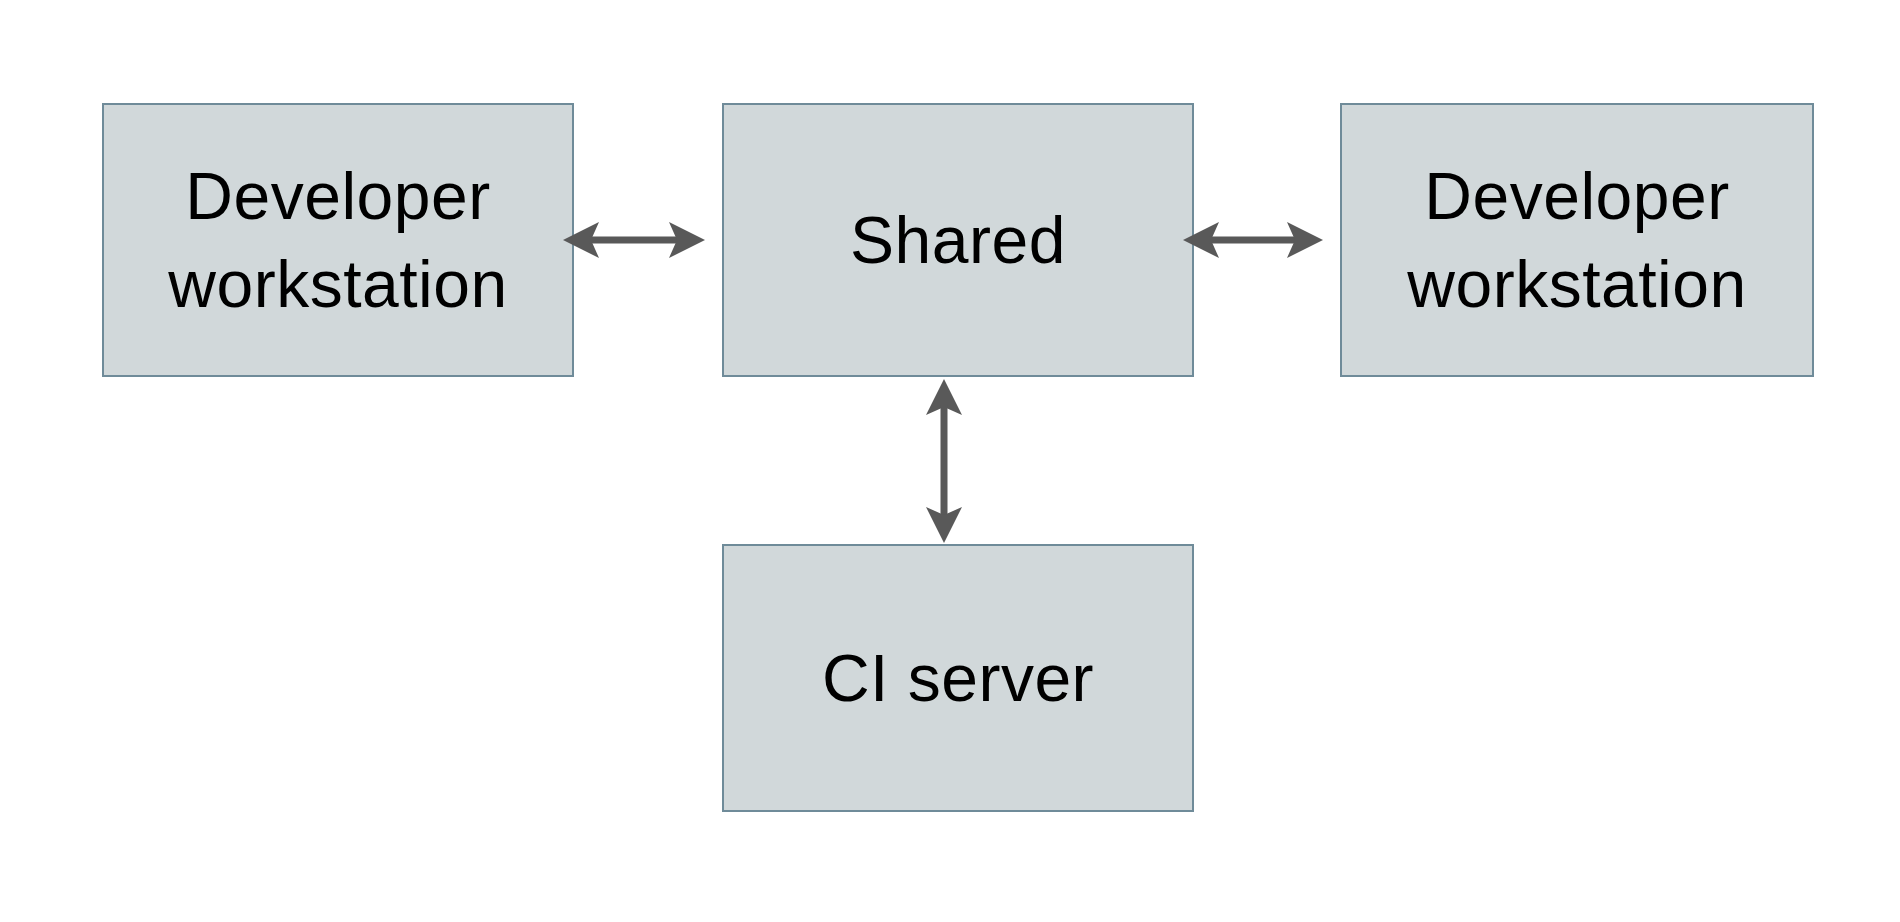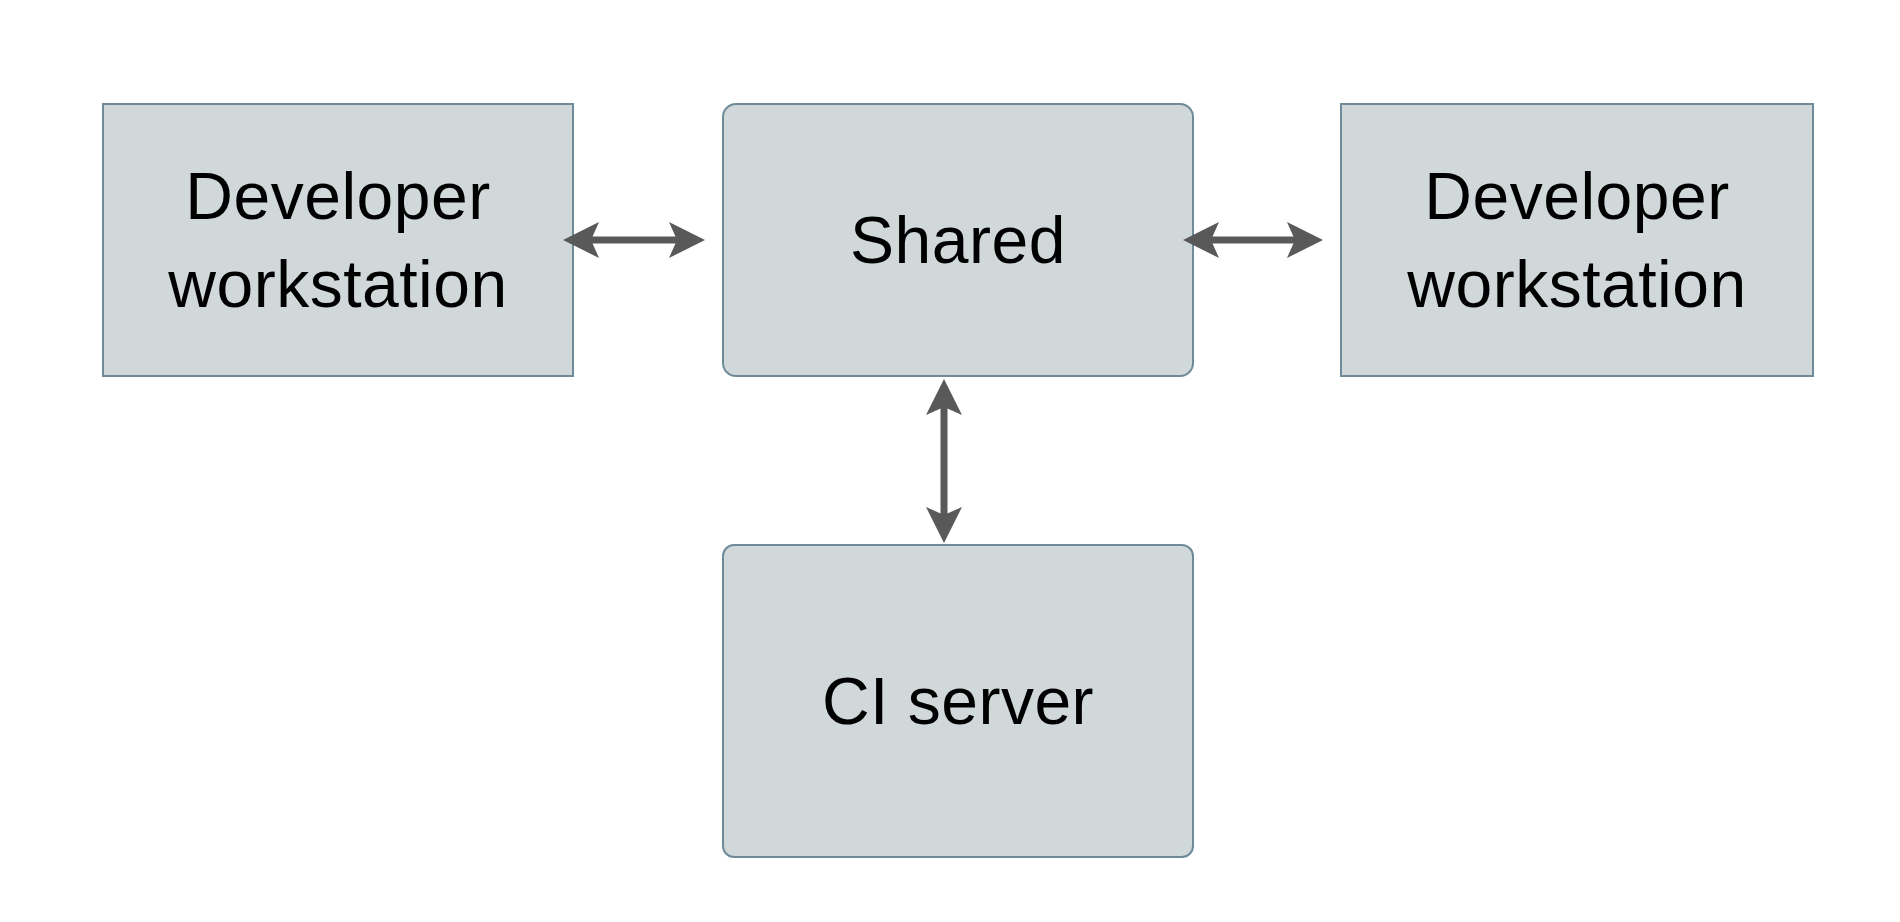--- a/index.html
+++ b/index.html
@@ -28,23 +28,23 @@
   }
   .node-label {
     color: #000000;
     font-size: 66px;
     line-height: 88px;
     font-weight: 400;
     letter-spacing: 0.5px;
   }
   .node-label .line { display: block; }
   .node-dev-left   { left: 88px;   top: 103px; width: 472px; height: 274px; }
-  .node-cache      { left: 708px;  top: 103px; width: 472px; height: 274px; border-radius: 14px; }
+  .node-cache      { left: 708px;  top: 103px; width: 472px; height: 274px; }
   .node-dev-right  { left: 1326px; top: 103px; width: 474px; height: 274px; }
-  .node-ci         { left: 708px;  top: 544px; width: 472px; height: 314px; border-radius: 12px; }
+  .node-ci         { left: 708px;  top: 544px; width: 472px; height: 268px; }
   .arrow {
     position: absolute;
     display: block;
   }
   .arrow-left  { left: 563px;  top: 220px; width: 142px; height: 40px; }
   .arrow-right { left: 1183px; top: 220px; width: 140px; height: 40px; }
   .arrow-down  { left: 924px;  top: 379px; width: 40px;  height: 164px; }
 </style>
 </head>
 <body>

